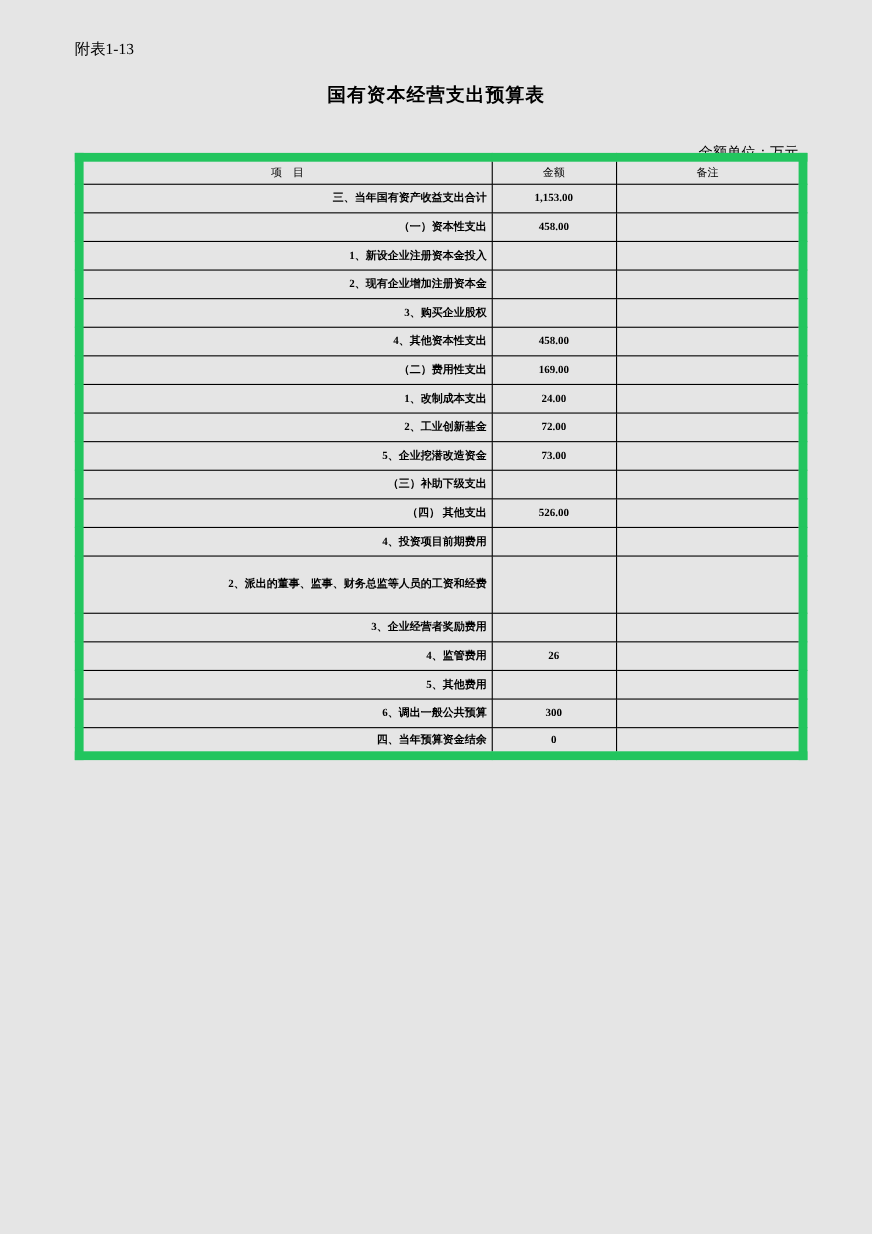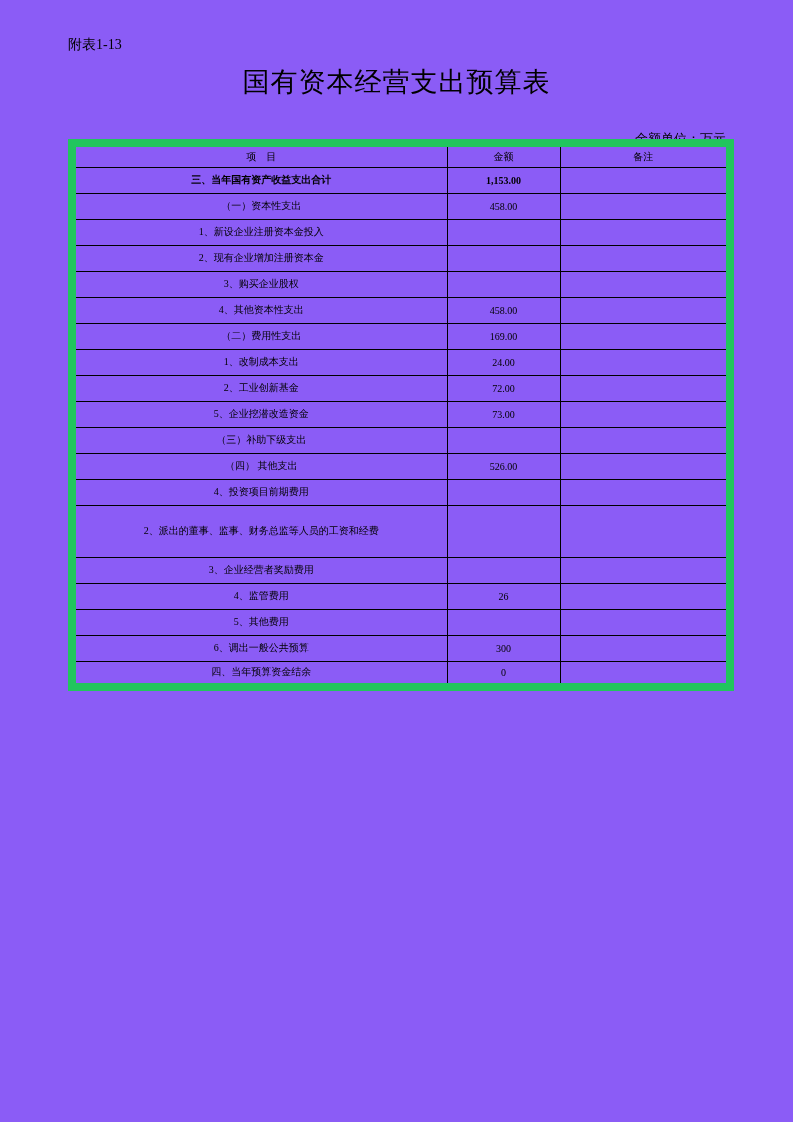--- a/index.html
+++ b/index.html
@@ -8,37 +8,37 @@
     width: 793px;
     height: 1122px;
     background: #ffffff;
     color: #000000;
     font-family: "Liberation Serif", "DejaVu Serif", serif;
   }
   .page {
     position: relative;
     width: 793px;
     height: 1122px;
-    background: #8b5cf6;
+    background: #e5e5e5;
     overflow: hidden;
   }
   .doc-label {
     position: absolute;
     left: 68px;
     top: 36px;
     font-size: 14px;
   }
   .page-title {
     position: absolute;
     left: 0;
-    top: 64px;
+    top: 75px;
     width: 100%;
     text-align: center;
-    font-size: 27px;
-    font-weight: normal;
+    font-size: 17px;
+    font-weight: bold;
     letter-spacing: 1px;
   }
   .unit-note {
     position: absolute;
     top: 130px;
     right: 67px;
     font-size: 13px;
   }
   table.budget {
     position: absolute;
@@ -51,30 +51,31 @@
     table-layout: fixed;
   }
   table.budget col.c-item   { width: 375px; }
   table.budget col.c-amount { width: 113px; }
   table.budget col.c-remark { width: 170px; }
   table.budget th, table.budget td {
     border: 1px solid #000;
     padding: 0 4px;
     overflow: hidden;
     white-space: nowrap;
+    font-weight: bold;
   }
   table.budget th {
     font-weight: normal;
     text-align: center;
     height: 24px;
     border-bottom: 1.5px solid #000;
   }
   table.budget td { height: 26px; }
   tr.tall td { height: 52px; }
-  td.item   { text-align: center; }
+  td.item   { text-align: right; }
   td.amount { text-align: center; }
   td.remark { text-align: left; }
   td.indent-0 { padding-left: 5px; }
   td.indent-1 { padding-left: 8px; }
   td.indent-2 { padding-left: 40px; }
   tr.bold td { font-weight: bold; }
 </style>
 </head>
 <body>
 

